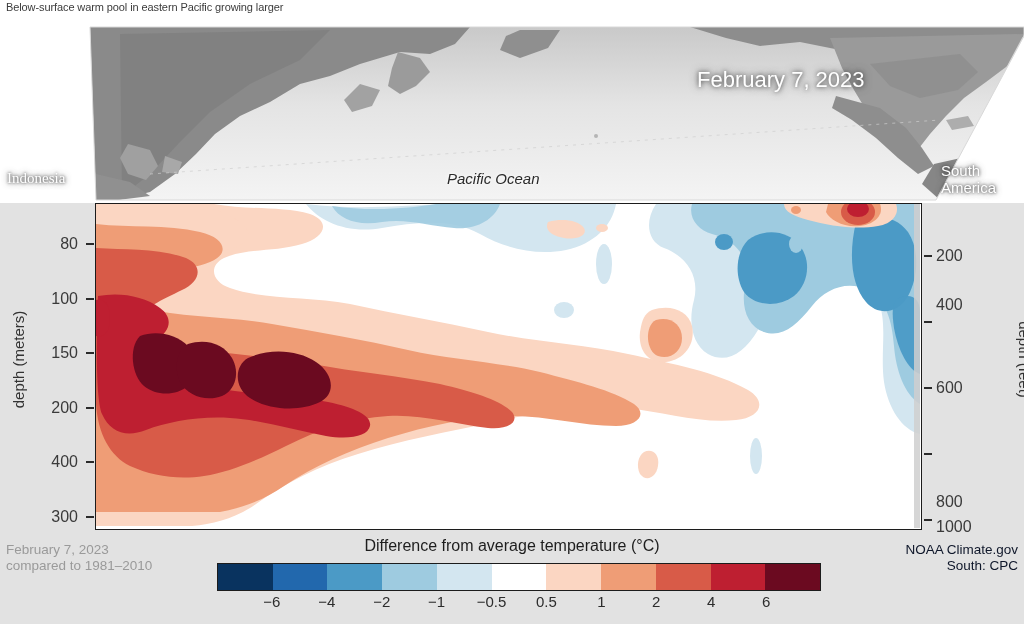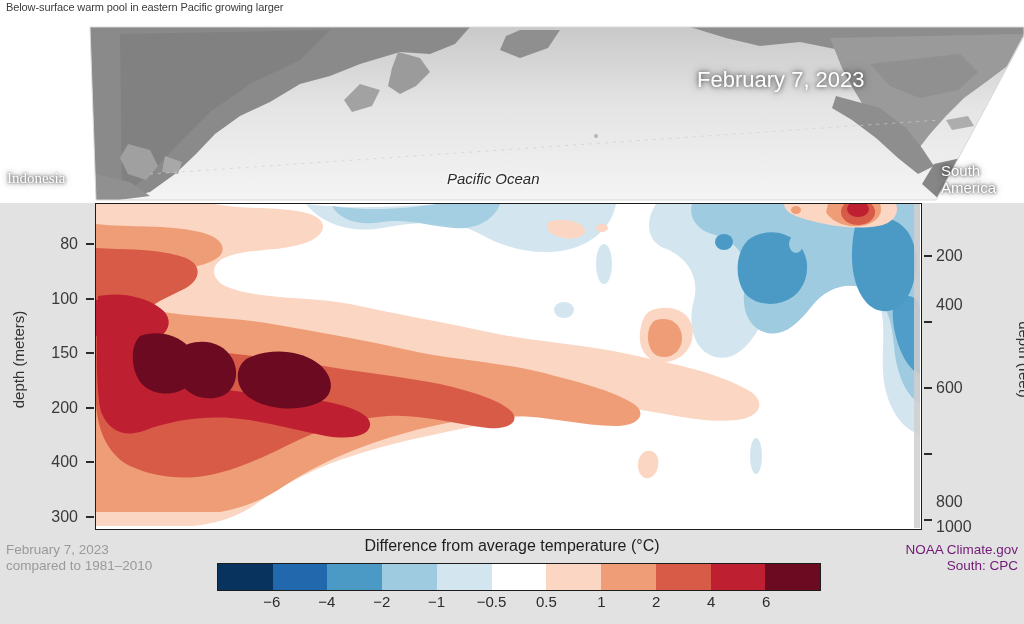--- a/index.html
+++ b/index.html
@@ -76,21 +76,21 @@
   
   .footer{
     position:absolute;left:0;top:533px;width:1024px;height:91px;
     background:#e2e2e2;
   }
   .credit-left{
     position:absolute;left:6px;top:9px;font-size:13.5px;color:#9a9a9a;
     line-height:16px;white-space:nowrap;
   }
   .credit-right{
-    position:absolute;right:6px;top:9px;font-size:13.5px;color:#701a75;
+    position:absolute;right:6px;top:9px;font-size:13.5px;color:#0f172a;
     line-height:16px;text-align:right;white-space:nowrap;
   }
   .cb-title{
     position:absolute;left:0;top:4px;width:1024px;text-align:center;
     font-size:16px;font-weight:normal;color:#1e1e1e;
   }
   .cbar{
     position:absolute;left:217px;top:30px;width:604px;height:28px;
     border:1.5px solid #1c1c1c;box-sizing:border-box;display:flex;
   }

